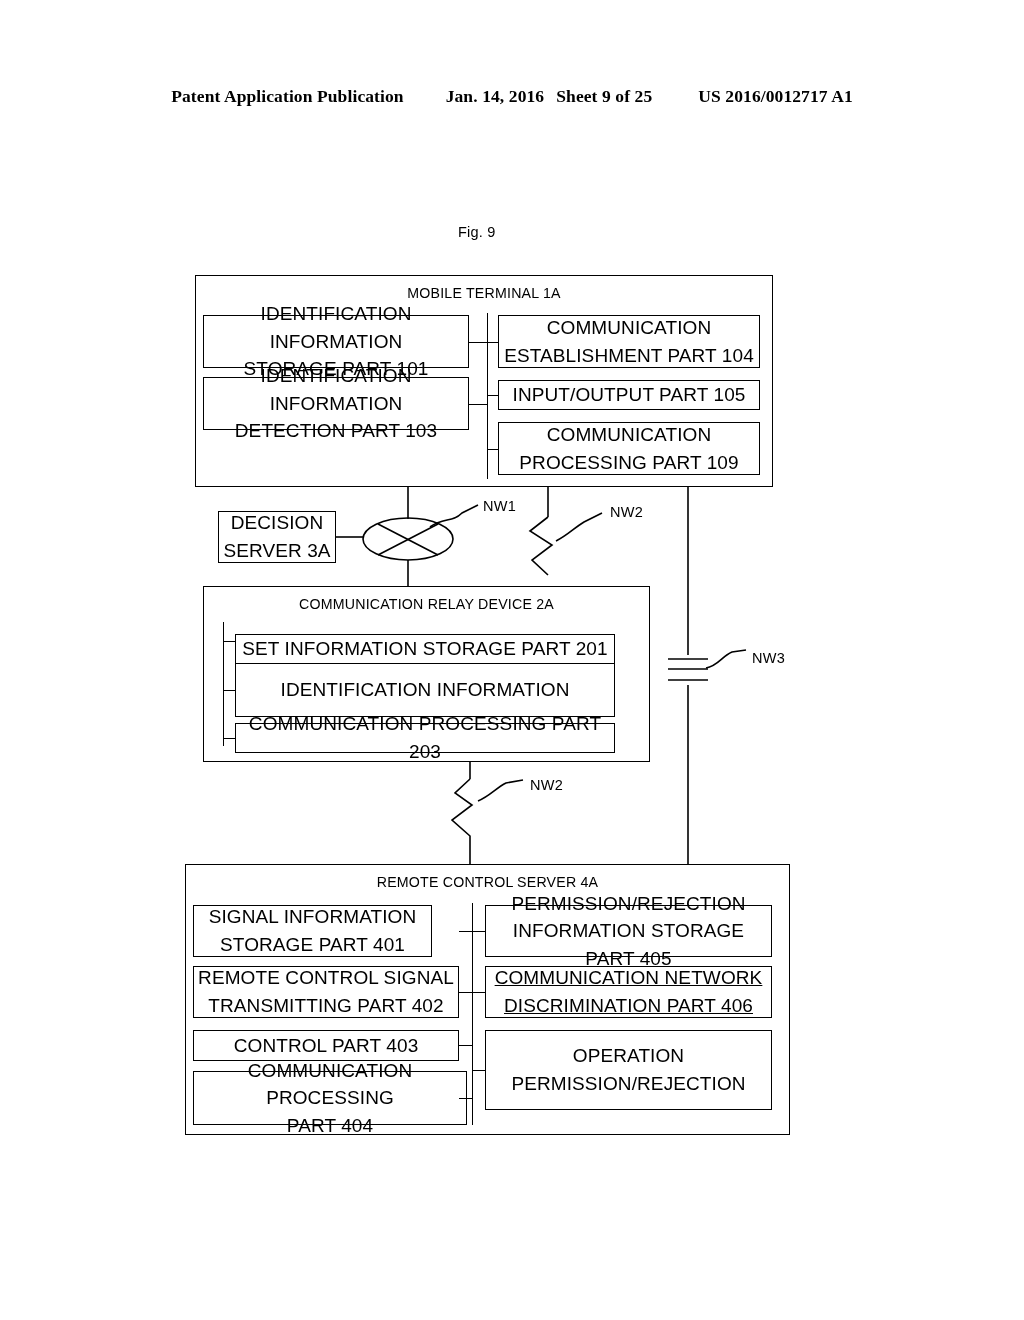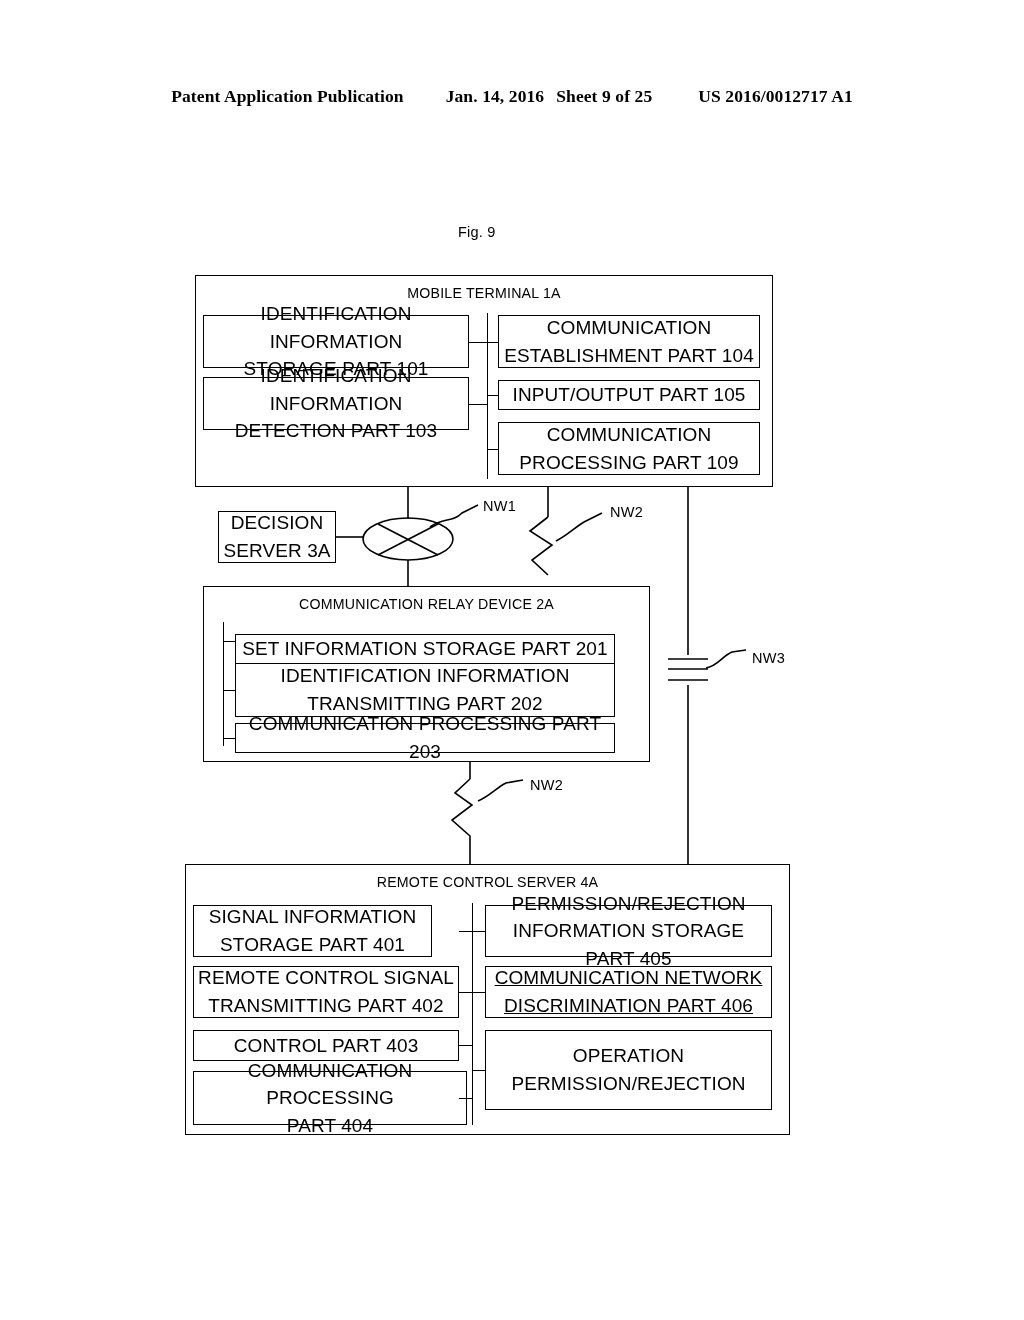--- a/index.html
+++ b/index.html
@@ -167,21 +167,20 @@
 <div class="vline" style="left:223px; top:622px; height:124px;"></div>
 
 <div class="unit-box" style="left:235px; top:626px; width:380px; height:30px;margin-top:8px;">
   <span>
     <span>SET INFORMATION STORAGE PART 201</span>
   </span>
 </div>
 <div class="unit-box" style="left:235px; top:663px; width:380px; height:54px;">
   <span>
     <span>IDENTIFICATION INFORMATION</span>
-    <span>TRANSMITTING PART 202</span>
   </span>
 </div>
 <div class="unit-box" style="left:235px; top:723px; width:380px; height:30px;">
   <span>
     <span>COMMUNICATION PROCESSING PART 203</span>
   </span>
 </div>
 
 <div class="hline" style="left:223px; top:641px; width:12px;"></div>
 <div class="hline" style="left:223px; top:690px; width:12px;"></div>

